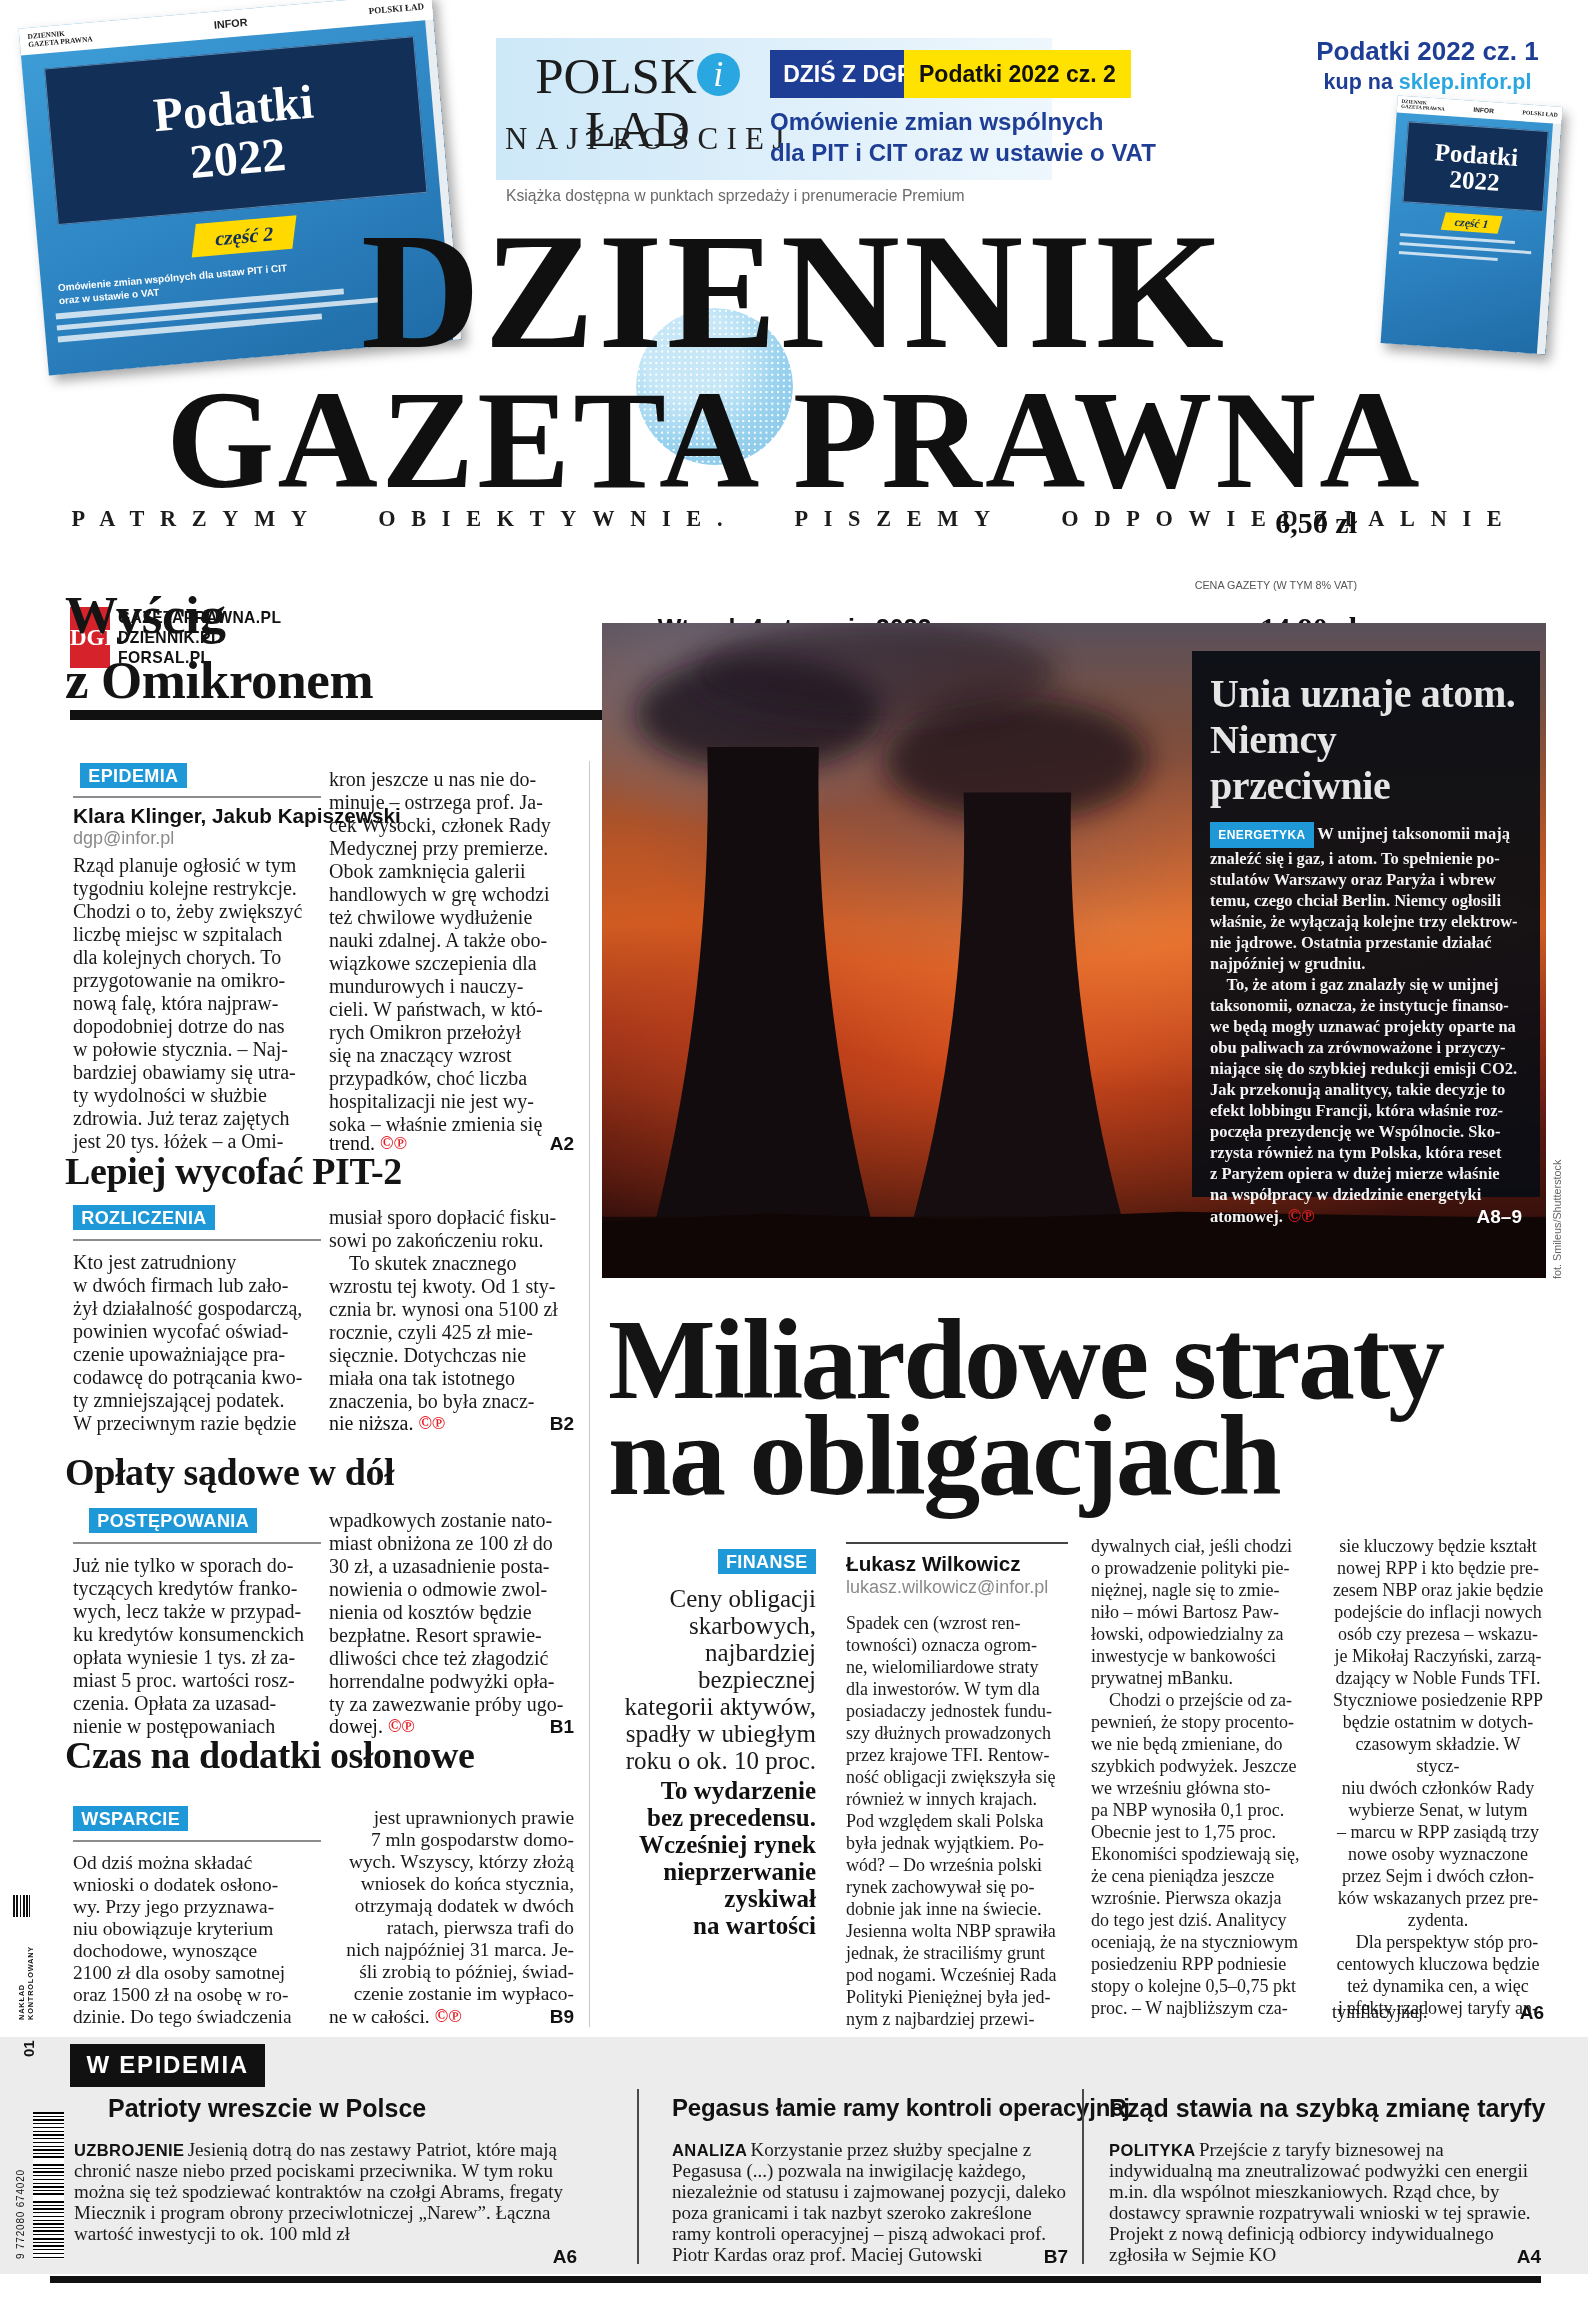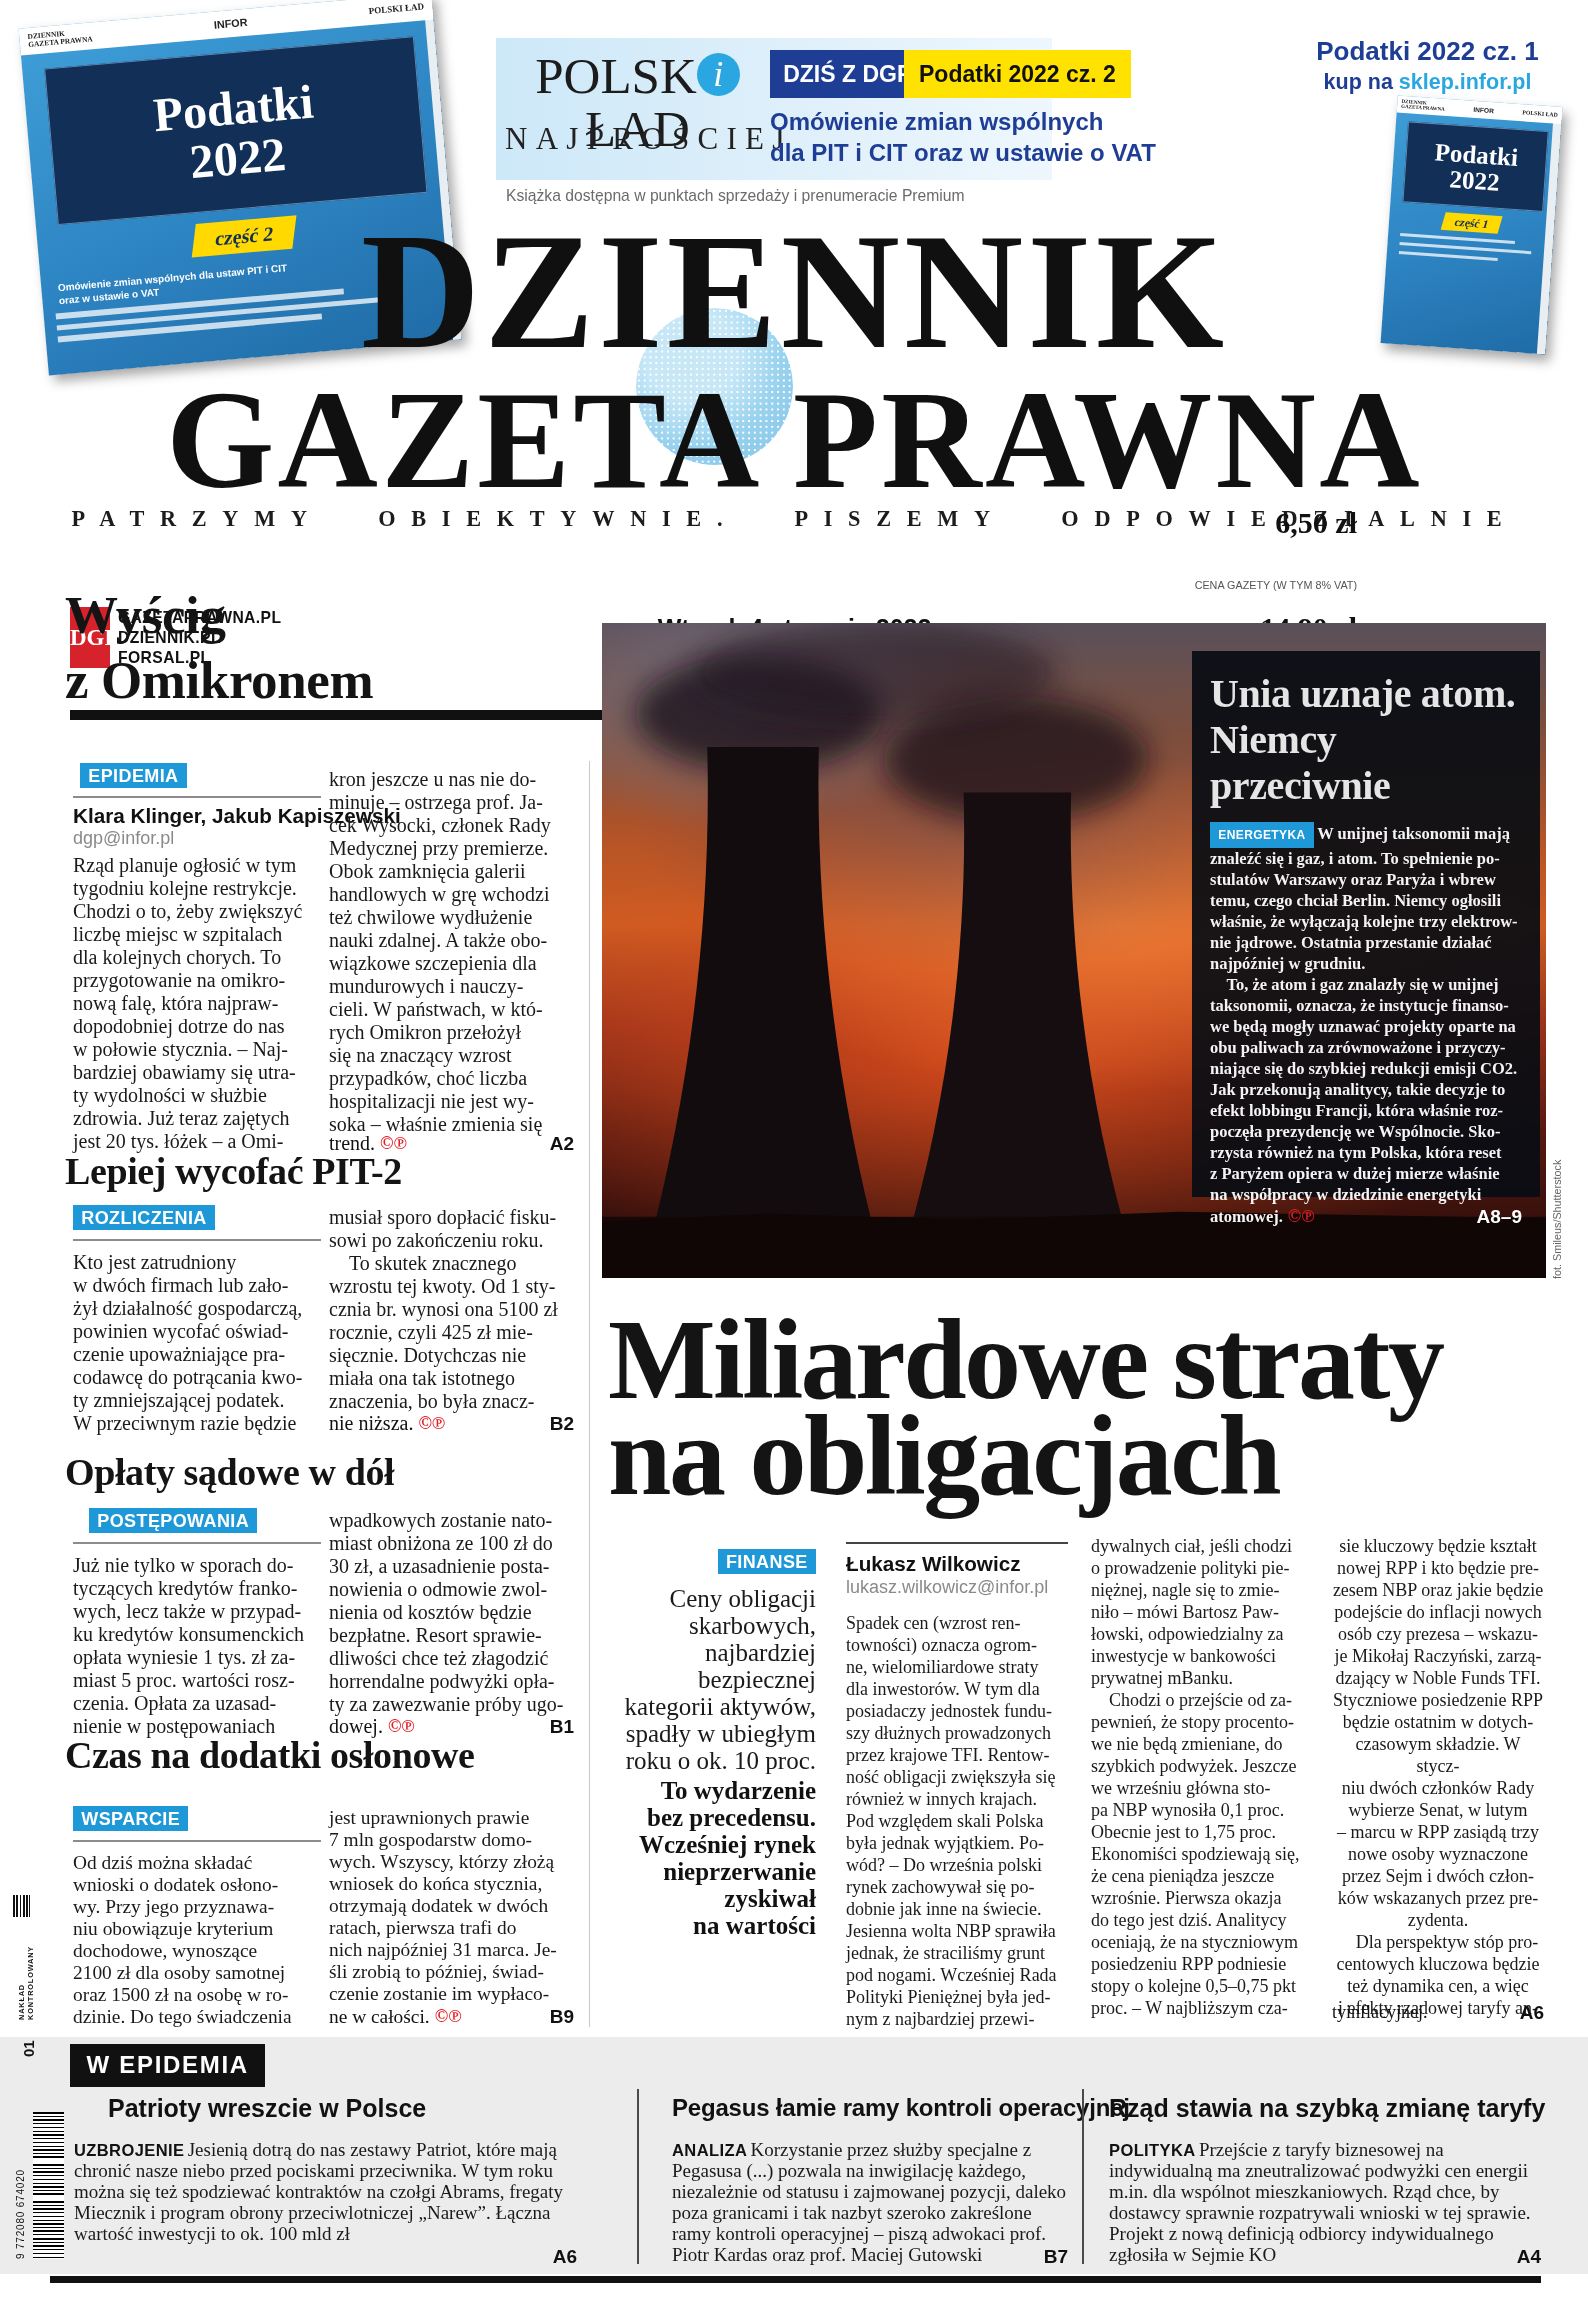--- a/index.html
+++ b/index.html
@@ -220,21 +220,21 @@
   <div class="abs" style="left:73px;top:1806px;"><span class="tag">WSPARCIE</span></div>
   <div class="abs rule" style="left:73px;top:1840px;width:248px;"></div>
   <div class="abs body-col lines" style="left:73px;top:1852px;width:250px;font-size:19.4px;line-height:22px;">Od dziś można składać
 wnioski o dodatek osłono-
 wy. Przy jego przyznawa-
 niu obowiązuje kryterium
 dochodowe, wynoszące
 2100 zł dla osoby samotnej
 oraz 1500 zł na osobę w ro-
 dzinie. Do tego świadczenia</div>
-  <div class="abs body-col lines" style="left:329px;top:1807px;width:245px;font-size:19.4px;line-height:22px;">jest uprawnionych prawie
+  <div class="abs body-col lines" style="left:329px;top:1807px;width:245px;font-size:19.4px;line-height:22px;text-align:right;">jest uprawnionych prawie
 7 mln gospodarstw domo-
 wych. Wszyscy, którzy złożą
 wniosek do końca stycznia,
 otrzymają dodatek w dwóch
 ratach, pierwsza trafi do
 nich najpóźniej 31 marca. Je-
 śli zrobią to później, świad-
 czenie zostanie im wypłaco-</div>
   <div class="abs endline" style="left:329px;top:2005px;width:245px;font-size:19.4px;">
     <span>ne w całości.</span>

